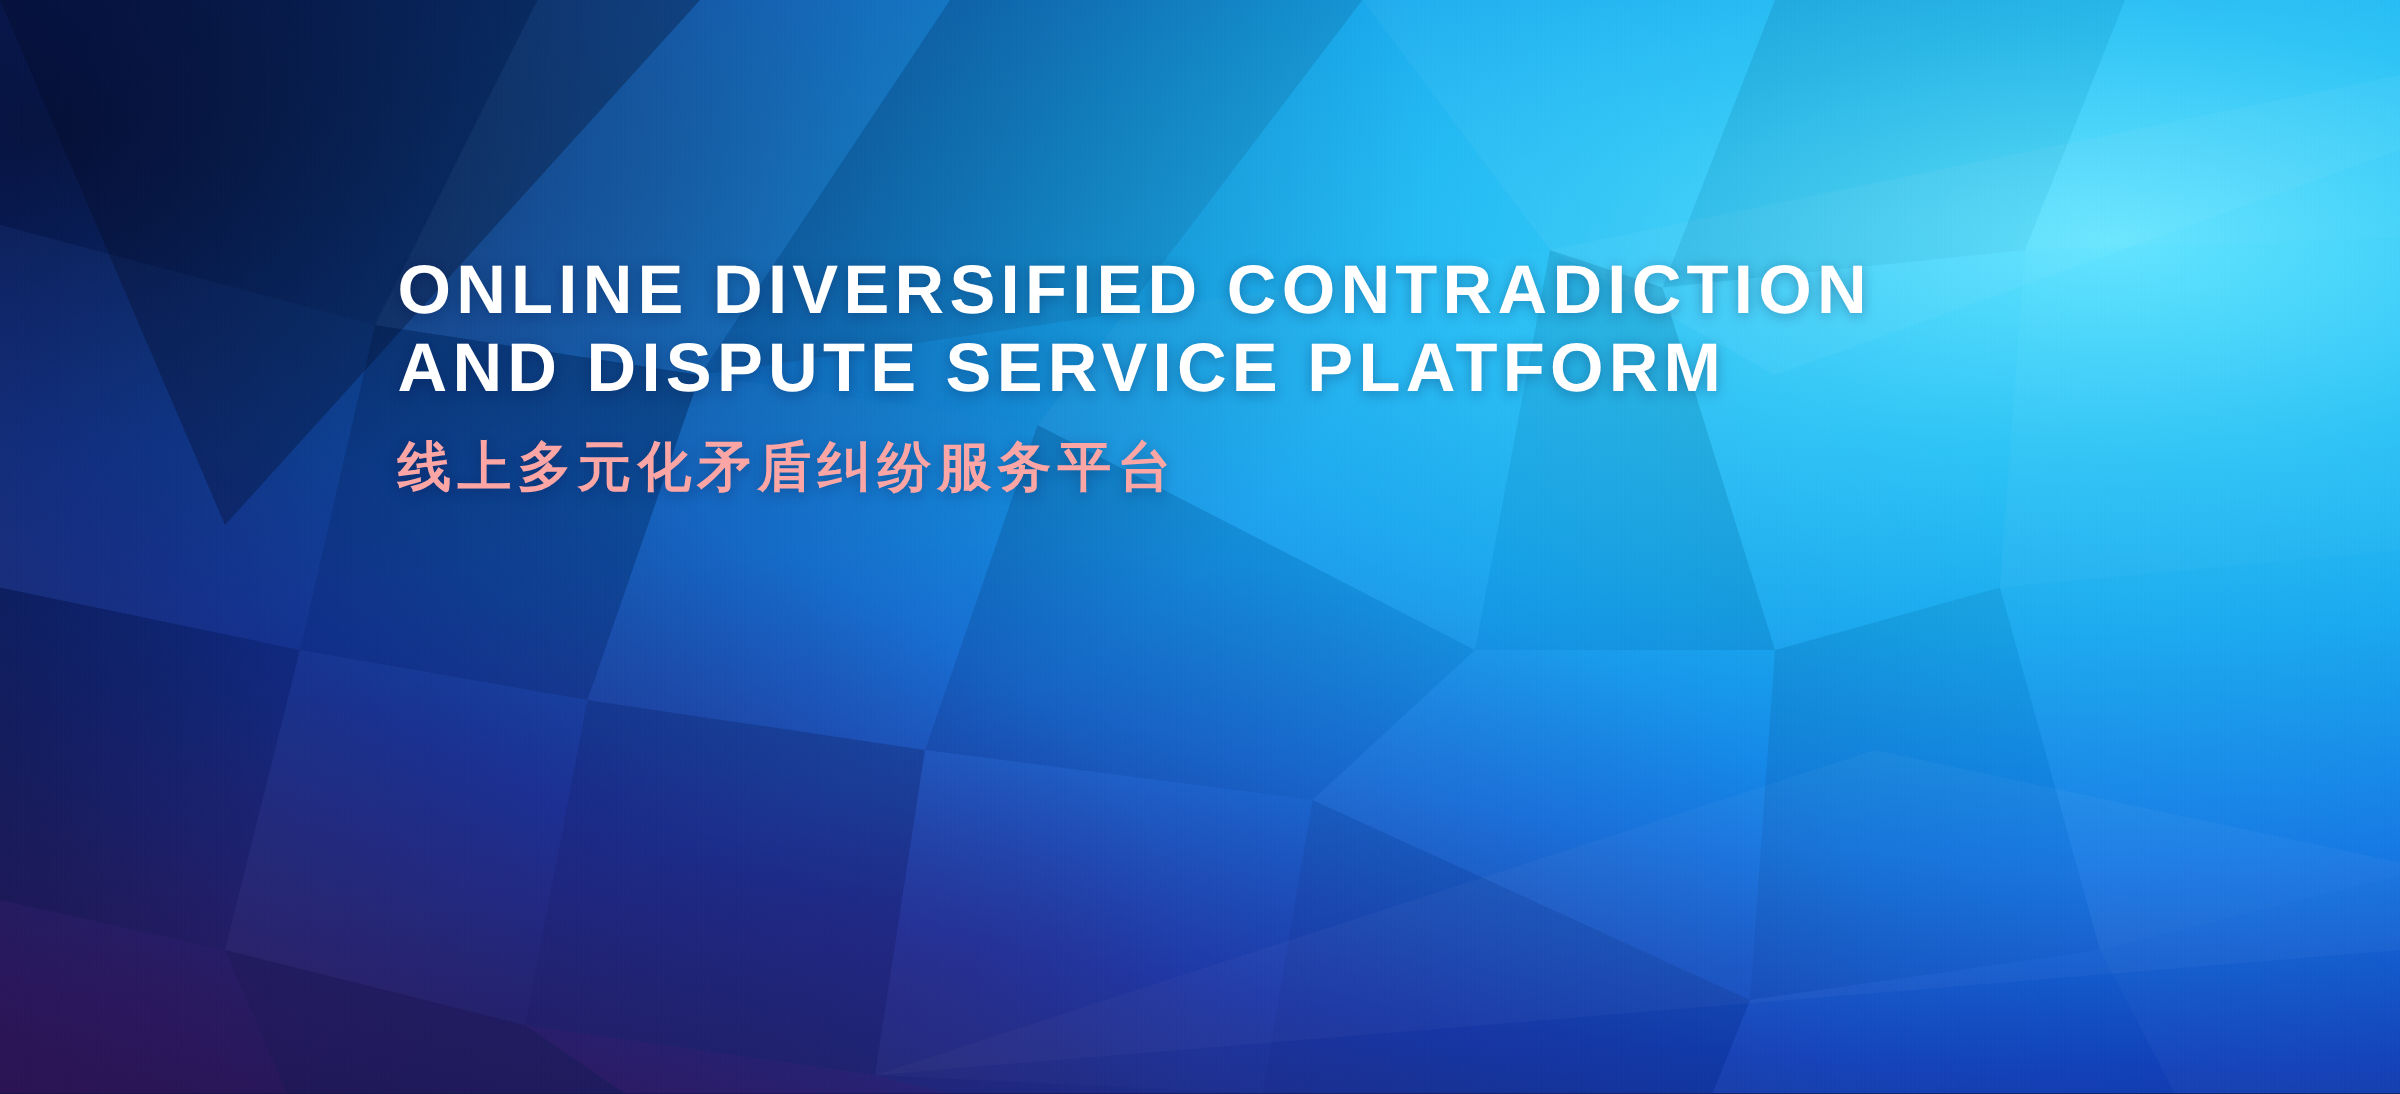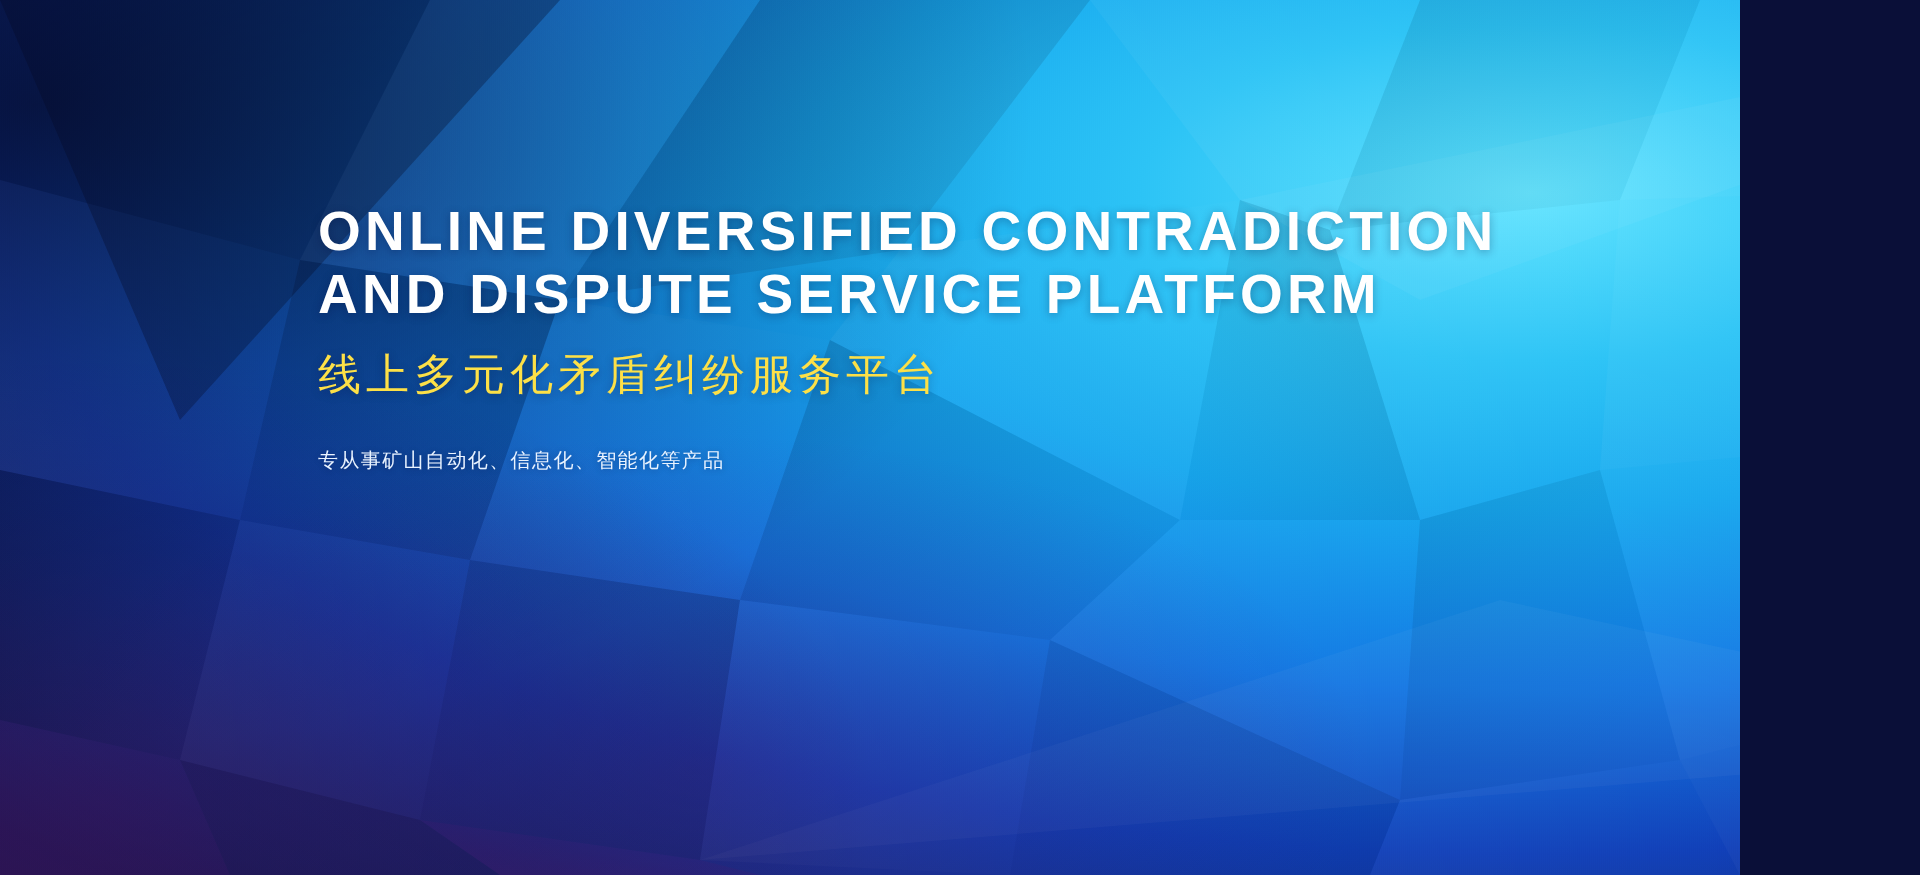--- a/index.html
+++ b/index.html
@@ -5,21 +5,21 @@
   * { margin:0; padding:0; box-sizing:border-box; }
   html, body {
     width:1920px; height:875px;
     overflow:hidden;
     background:#0a0f38;
     font-family:"Liberation Sans", sans-serif;
   }
 
   .banner {
     position:relative;
-    width:1740px; height:875px;
+    width:1920px; height:875px;
     overflow:hidden;
     background:#0a1040;
     padding-left:48px;
   }
 
   
   .bg-base {
     position:absolute; inset:0;
     background:
       radial-gradient(ellipse 140% 120% at 88% 22%, #5fe4ff 0%, #2cc4f6 16%, #17a8ef 30%, #1177e4 47%, #0f3fb8 63%, #132a7e 76%, #101a54 87%, #0b1038 100%);
@@ -53,23 +53,23 @@
     color:#ffffff;
     font-size:55px;
     font-weight:600;
     line-height:63px;
     letter-spacing:4.2px;
     text-shadow:0 2px 10px rgba(0,12,60,0.30);
     white-space:pre-line;
   }
   .title-cn {
     margin-top:22px;
-    color:#fde047;
+    color:#fca5a5;
     font-size:43px;
-    font-weight:400;
+    font-weight:700;
     line-height:52px;
     letter-spacing:5px;
     text-shadow:0 2px 10px rgba(0,12,60,0.30);
   }
   .desc {
     margin-top:42px;
   }
   .desc-line {
     color:#e9f3ff;
     font-size:20px;
@@ -149,17 +149,16 @@
   <div class="grain"></div>
 
   <div class="content">
 
     <h1 class="title-en">ONLINE DIVERSIFIED CONTRADICTION
 AND DISPUTE SERVICE PLATFORM</h1>
 
     <h2 class="title-cn">线上多元化矛盾纠纷服务平台</h2>
 
     <div class="desc">
-      <p class="desc-line">专从事矿山自动化、信息化、智能化等产品</p>
     </div>
 
   </div>
 </div>
 
 </body></html>

